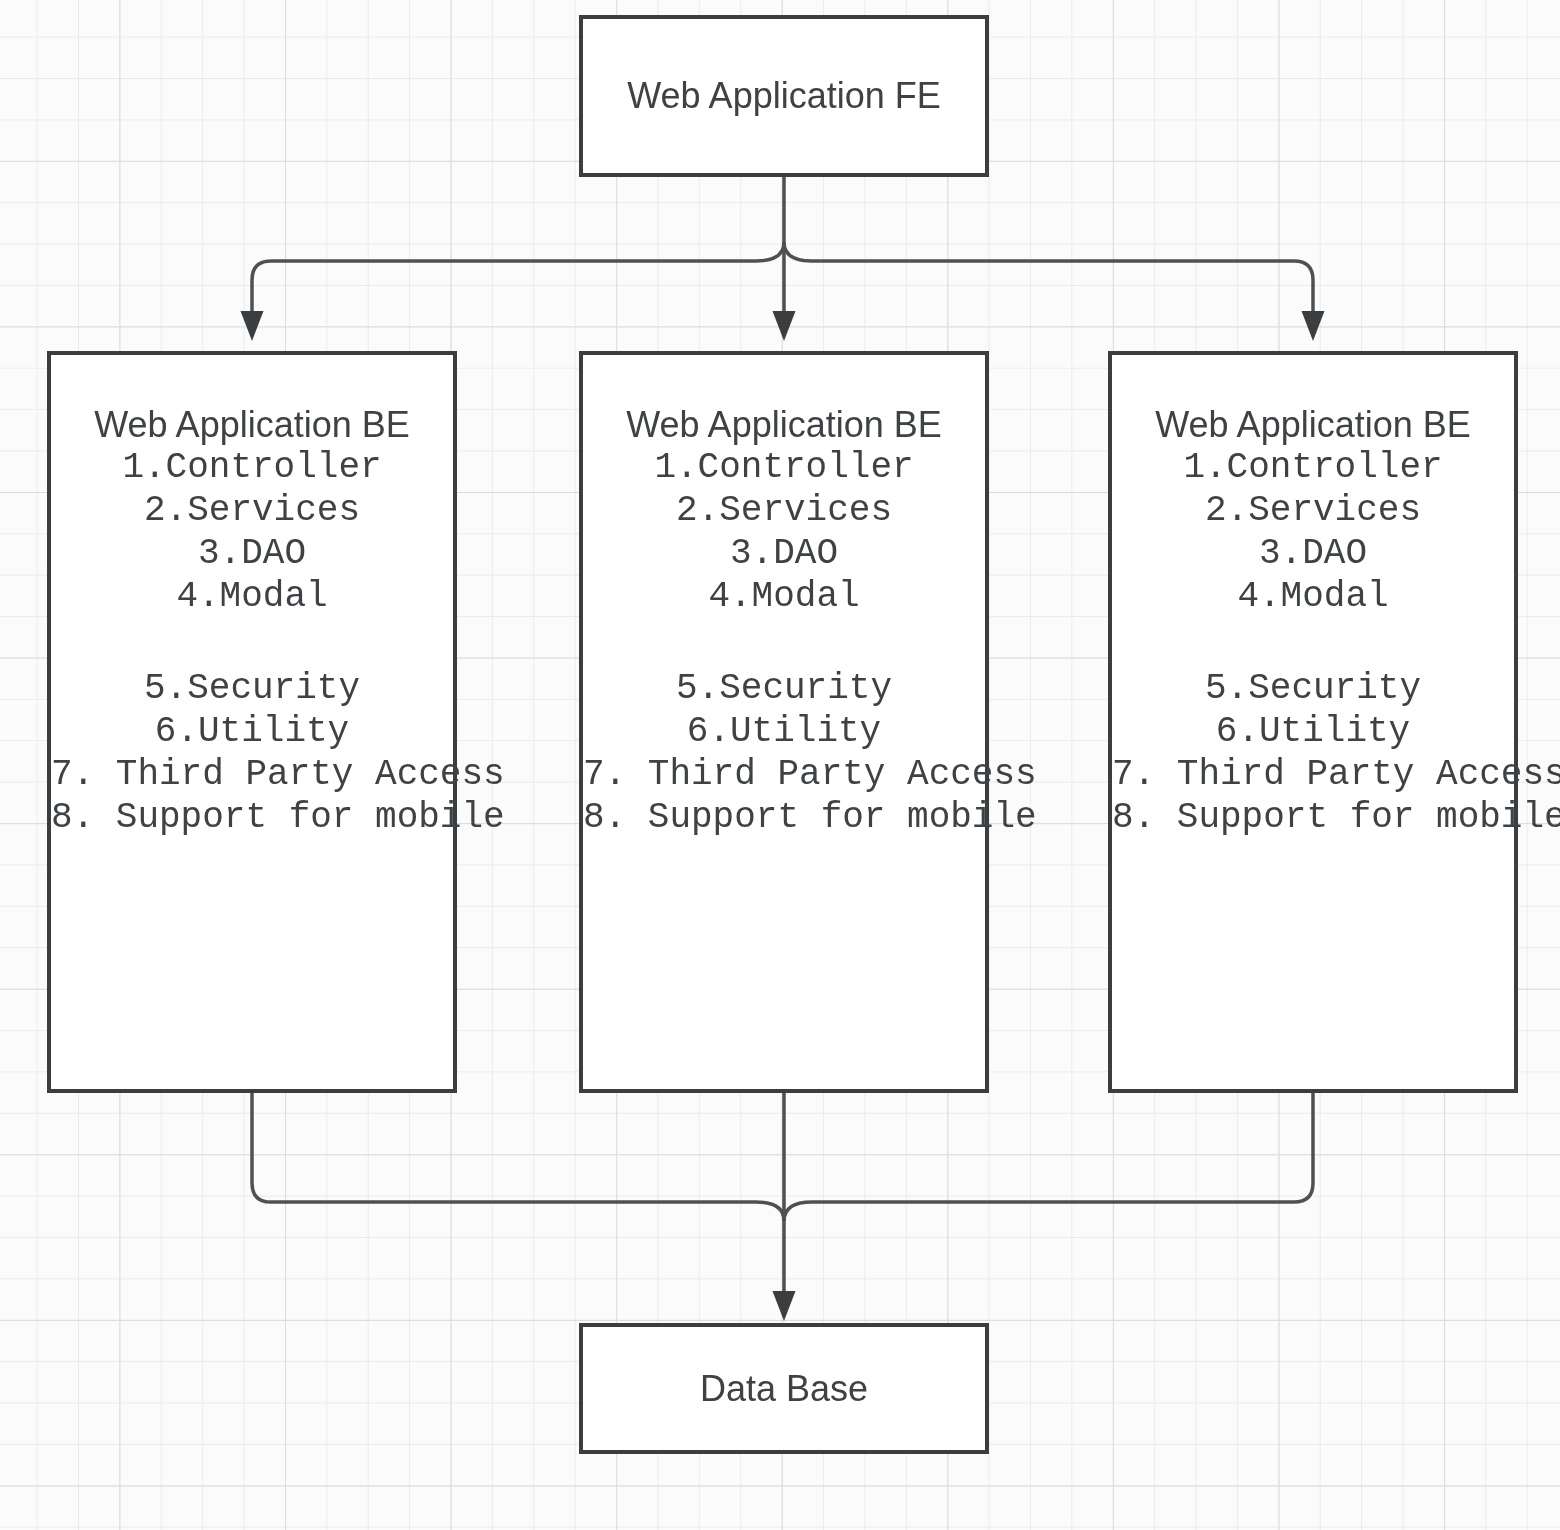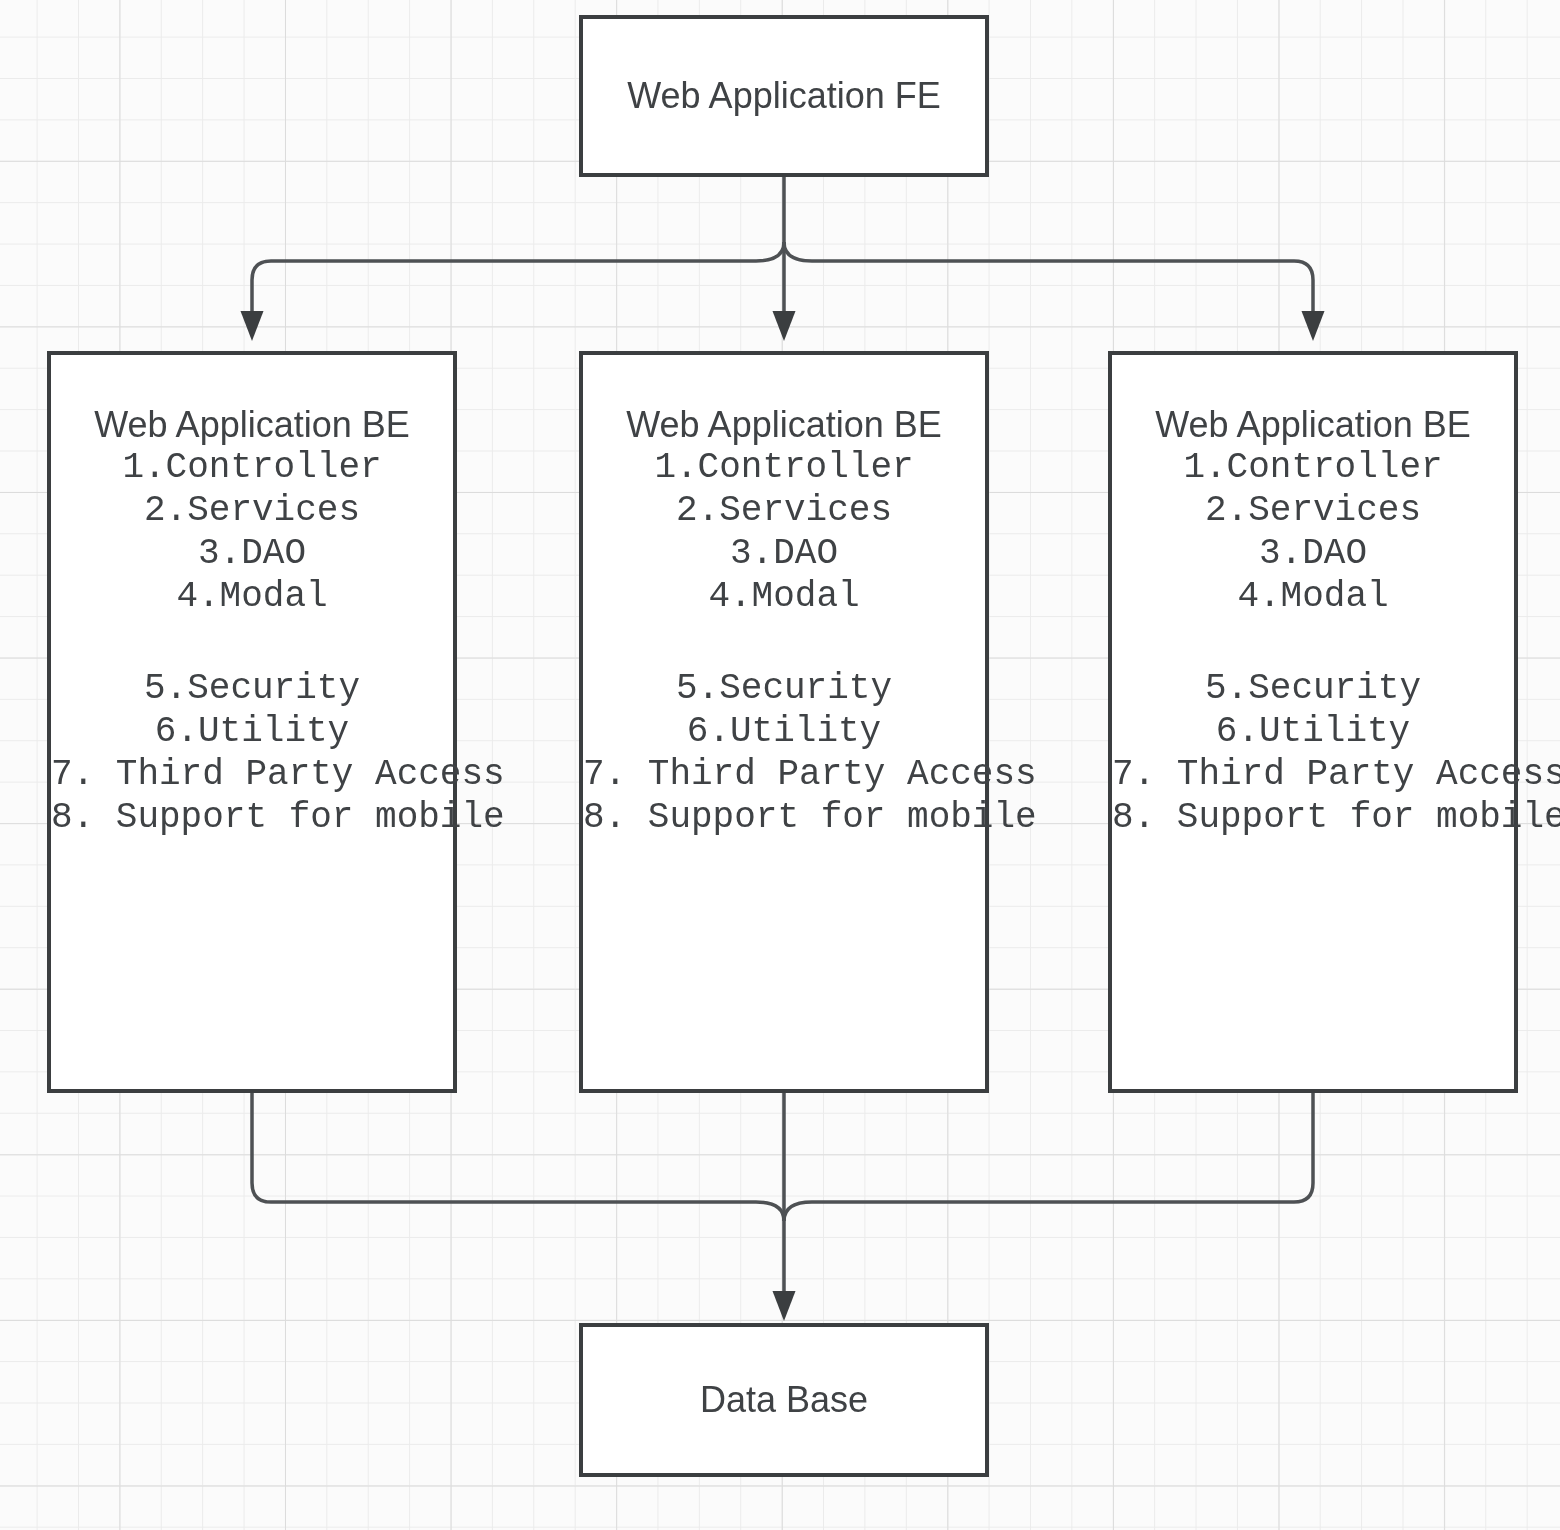--- a/index.html
+++ b/index.html
@@ -23,21 +23,21 @@
     position:relative;
   }
   .node{
     position:absolute;
     background:var(--box-fill);
     border:4px solid var(--box-border);
     font-size:36px;
   }
   .node.simple{display:flex;align-items:center;justify-content:center;}
   #fe-box{left:579px;top:15px;width:410px;height:162px;}
-  #db-box{left:579px;top:1323px;width:410px;height:154px;}
+  #db-box{left:579px;top:1323px;width:410px;height:131px;}
   .be-box{top:343px;width:410px;height:742px;padding-top:48px;text-align:center;margin-top:8px;}
   #be-box-0{left:47px;}
   #be-box-1{left:579px;}
   #be-box-2{left:1108px;}
   .be-title{height:43px;line-height:43px;}
   .be-lines .line{height:43px;line-height:43px;white-space:pre;font-family:Liberation Mono, monospace;}
   .be-lines .line.blank{height:49px;}
   svg.connectors{position:absolute;left:0;top:0;pointer-events:none;}
   .connector-path{fill:none;stroke:var(--connector);stroke-width:3.5px;}
   .arrowhead{fill:var(--arrow);stroke:none;}

